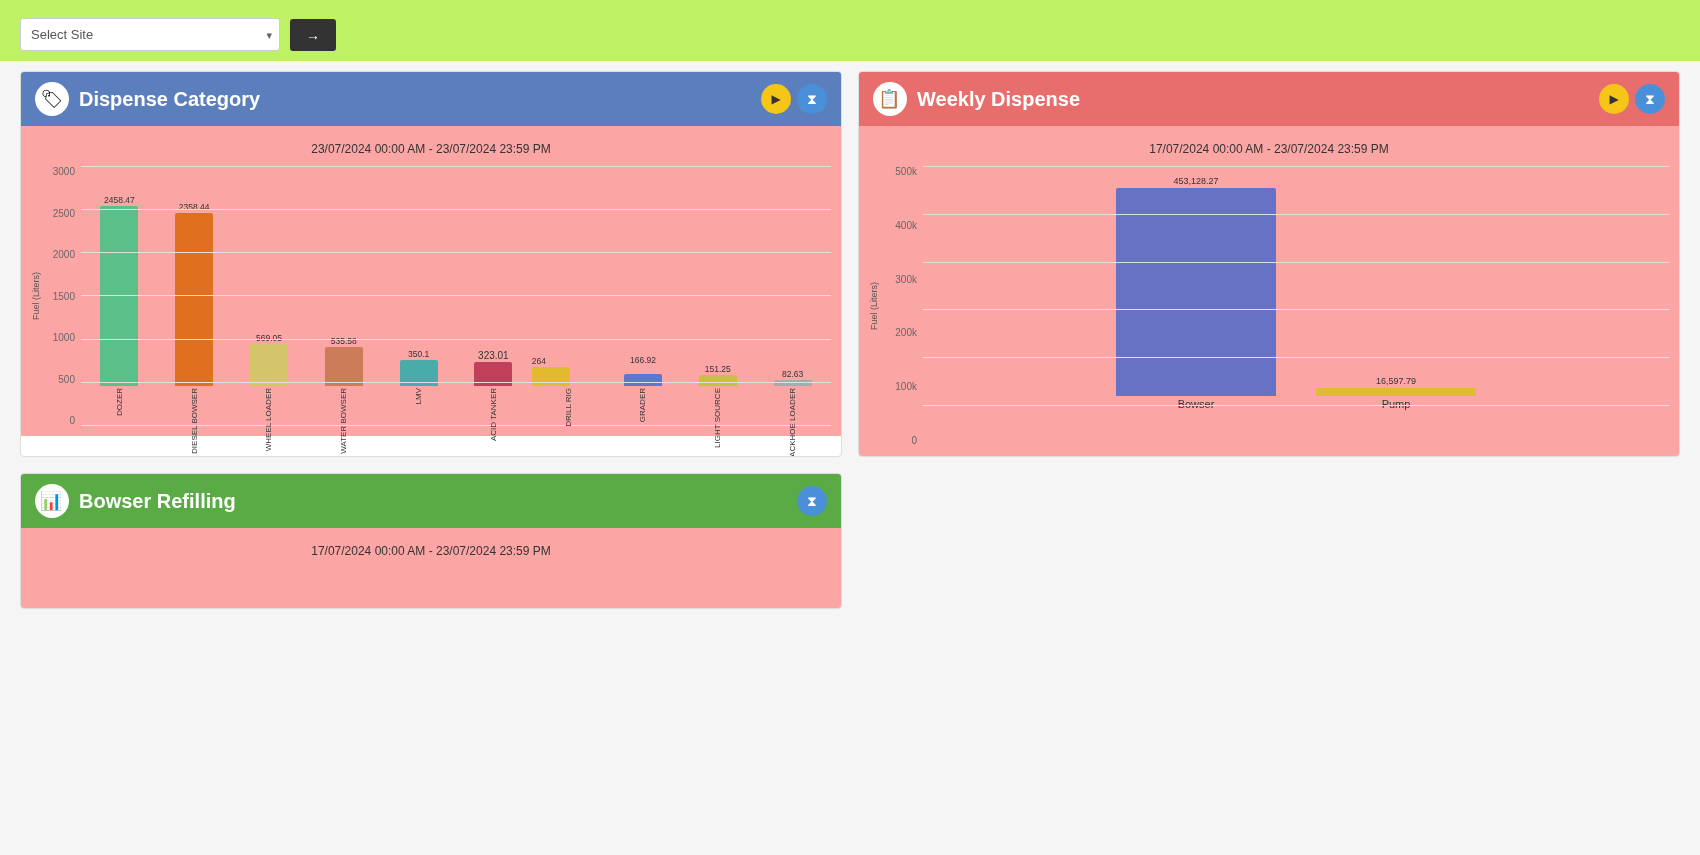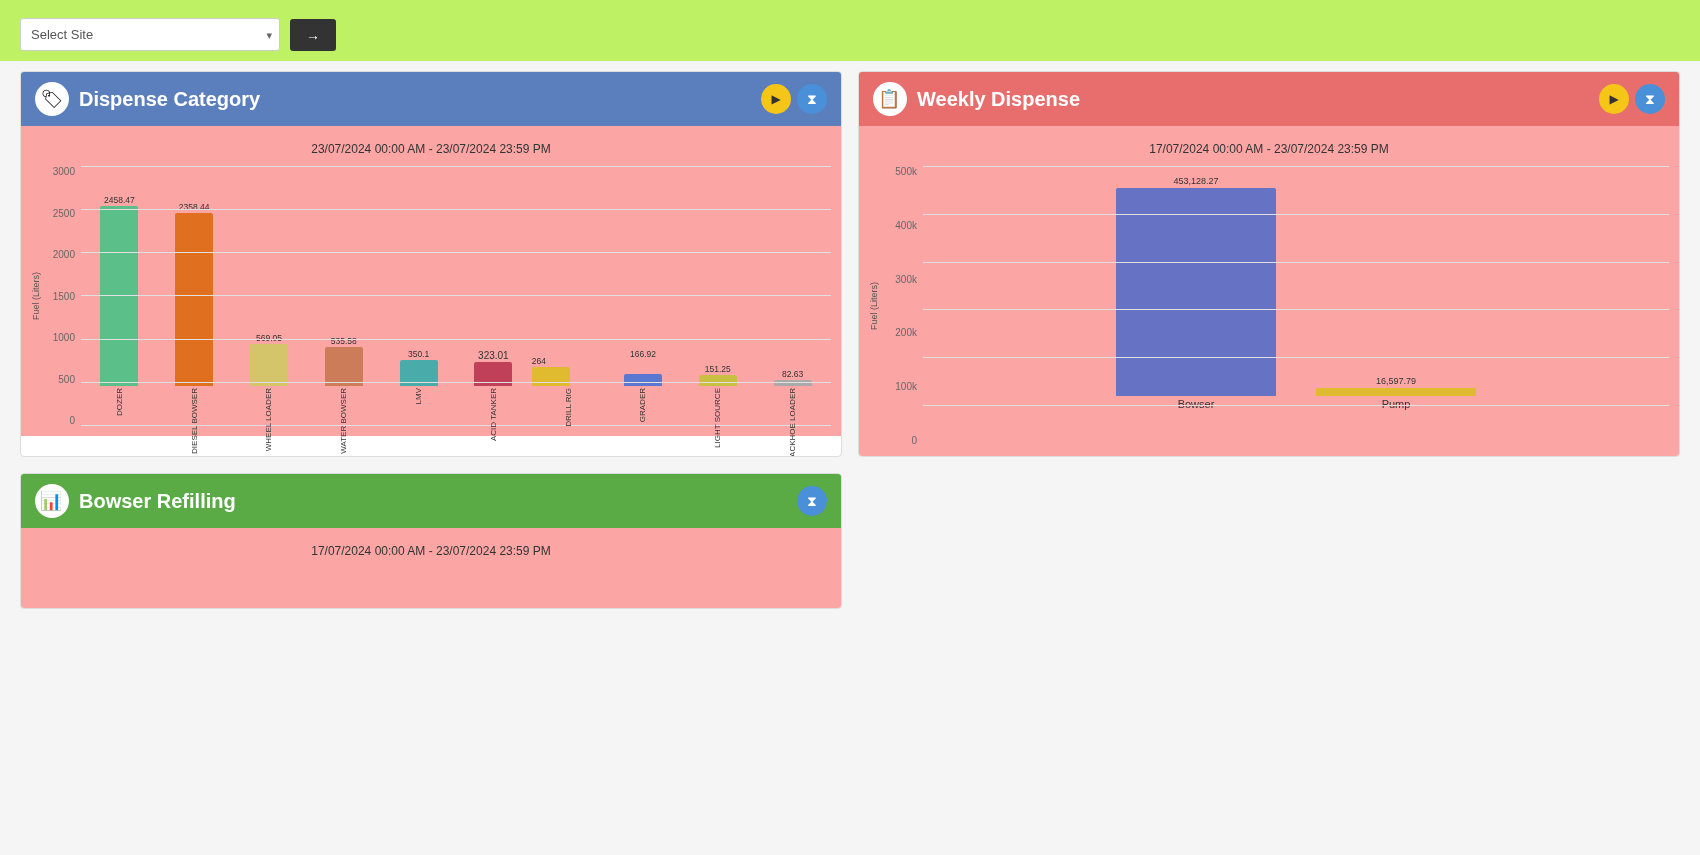--- a/index.html
+++ b/index.html
@@ -274,21 +274,21 @@
                   </div>
                   <div style="display: flex; flex-direction: column; align-items: center; flex: 1 1 0%; justify-content: flex-end;">
                     <div style="font-size: 10px; color: rgb(51, 51, 51); margin-bottom: 1px; white-space: nowrap;">323.01</div>
                     <div style="width: 100%; max-width: 38px; border-radius: 2px 2px 0px 0px; background: rgb(192, 64, 90); height: 24px;"></div>
                   </div>
                   <div style="display: flex; flex-direction: column; flex: 1 1 0%; justify-content: flex-end;">
                     <div style="font-size: 8.5px; color: rgb(51, 51, 51); margin-bottom: 1px; white-space: nowrap;">264</div>
                     <div style="width: 100%; max-width: 38px; border-radius: 2px 2px 0px 0px; background: rgb(224, 187, 48); height: 19px;"></div>
                   </div>
                   <div style="display: flex; flex-direction: column; align-items: center; flex: 1 1 0%; justify-content: flex-end;">
-                    <div style="font-size: 8.5px; color: rgb(51, 51, 51); margin-bottom: 15px; white-space: nowrap;">166.92</div>
+                    <div style="font-size: 8.5px; color: rgb(51, 51, 51); margin-bottom: 9px; white-space: nowrap;">166.92</div>
                     <div style="width: 100%; max-width: 38px; border-radius: 2px 2px 0px 0px; background: rgb(90, 120, 208); height: 12px;"></div>
                   </div>
                   <div style="display: flex; flex-direction: column; align-items: center; flex: 1 1 0%; justify-content: flex-end;">
                     <div style="font-size: 8.5px; color: rgb(51, 51, 51); margin-bottom: 1px; white-space: nowrap;">151.25</div>
                     <div style="width: 100%; max-width: 38px; border-radius: 2px 2px 0px 0px; background: rgb(200, 192, 64); height: 11px;"></div>
                   </div>
                   <div style="display: flex; flex-direction: column; align-items: center; flex: 1 1 0%; justify-content: flex-end;">
                     <div style="font-size: 8.5px; color: rgb(51, 51, 51); margin-bottom: 1px; white-space: nowrap;">82.63</div>
                     <div style="width: 100%; max-width: 38px; border-radius: 2px 2px 0px 0px; background: rgb(170, 170, 170); height: 6px;"></div>
                   </div>

